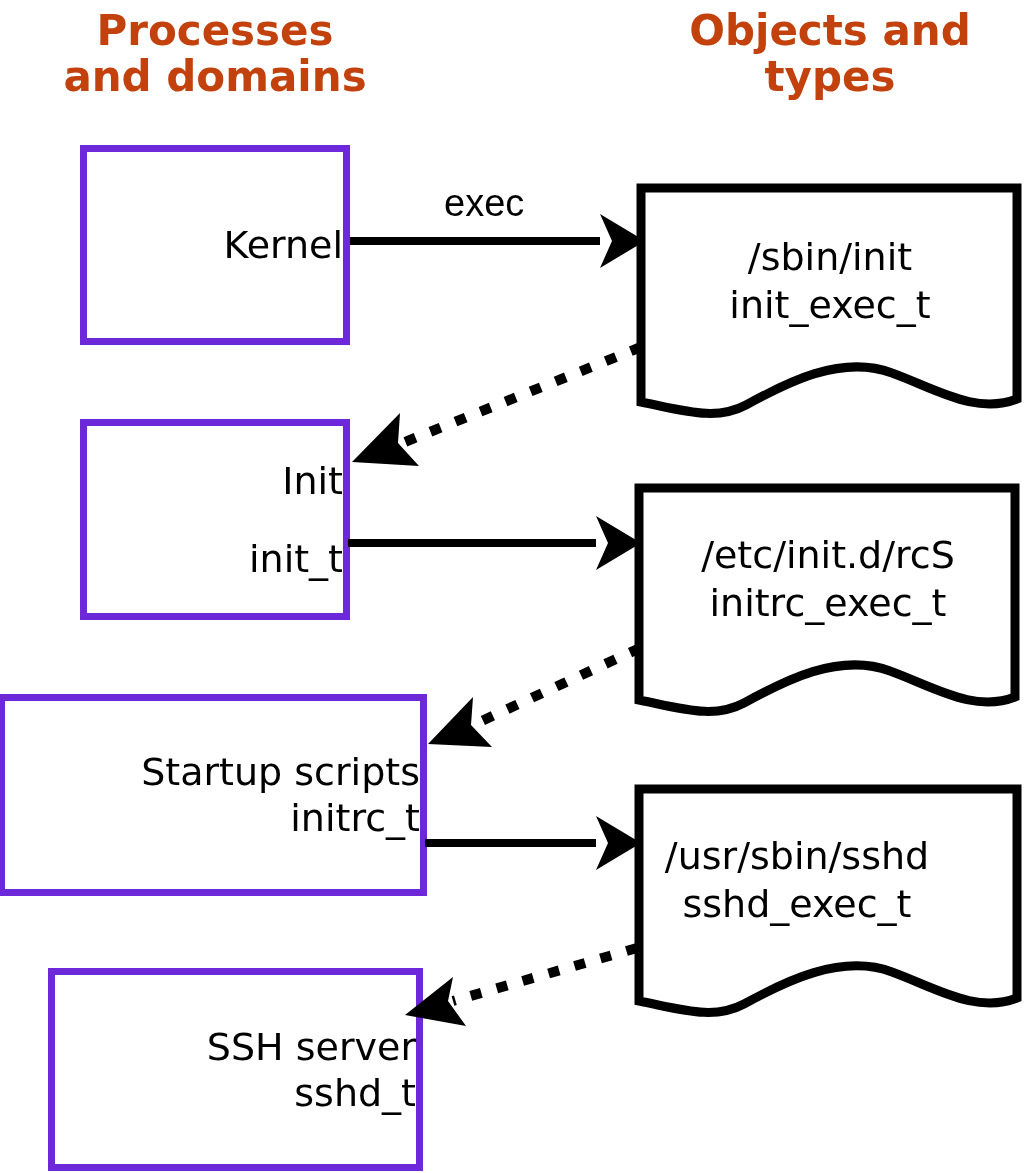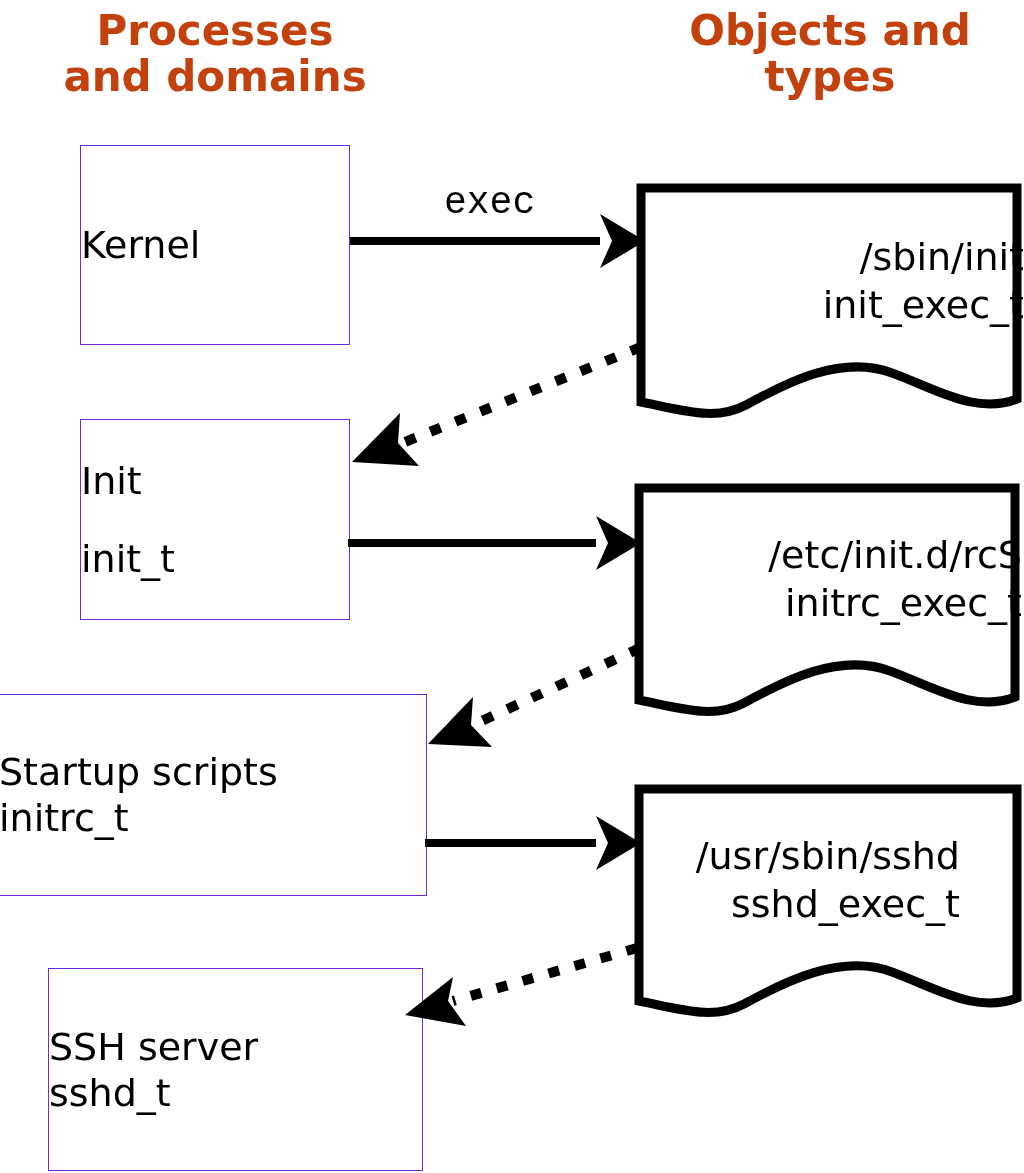--- a/index.html
+++ b/index.html
@@ -25,25 +25,25 @@
     text-align: center;
     white-space: pre-line;
     letter-spacing: 0px;
   }
   #hdr-processes { left: 15px;  top: 8px;  width: 400px; }
   #hdr-objects   { left: 640px; top: 8px;  width: 380px; }
 
   .proc-box {
     position: absolute;
     box-sizing: border-box;
-    border: 1px solid #6d28d9;
+    border: 7px solid #6d28d9;
     background: #ffffff;
     display: flex;
     flex-direction: column;
-    align-items: flex-start;
+    align-items: flex-end;
     justify-content: center;
   }
   .proc-label {
     font-family: "DejaVu Sans", "Liberation Sans", sans-serif;
     font-size: 38px;
     line-height: 46px;
     color: #000000;
     text-align: center;
     white-space: nowrap;
   }
@@ -57,33 +57,33 @@
     left: 0;
     width: 100%;
     text-align: center;
     pointer-events: none;
   }
   .doc-label {
     font-family: "DejaVu Sans", "Liberation Sans", sans-serif;
     font-size: 38px;
     line-height: 48px;
     color: #000000;
-    text-align: right;
+    text-align: center;
     white-space: nowrap;
   }
 
   .edge-layer {
     position: absolute;
     left: 0; top: 0;
     width: 1024px; height: 1173px;
     pointer-events: none;
   }
   .edge-label {
     position: absolute;
-    font-family: Liberation Mono, monospace;
+    font-family: Liberation Sans, sans-serif;
     font-size: 38px;
     line-height: 40px;
     color: #000000;
     white-space: nowrap;
   }
 </style>
 </head>
 <body>
 
 <div id="canvas">

